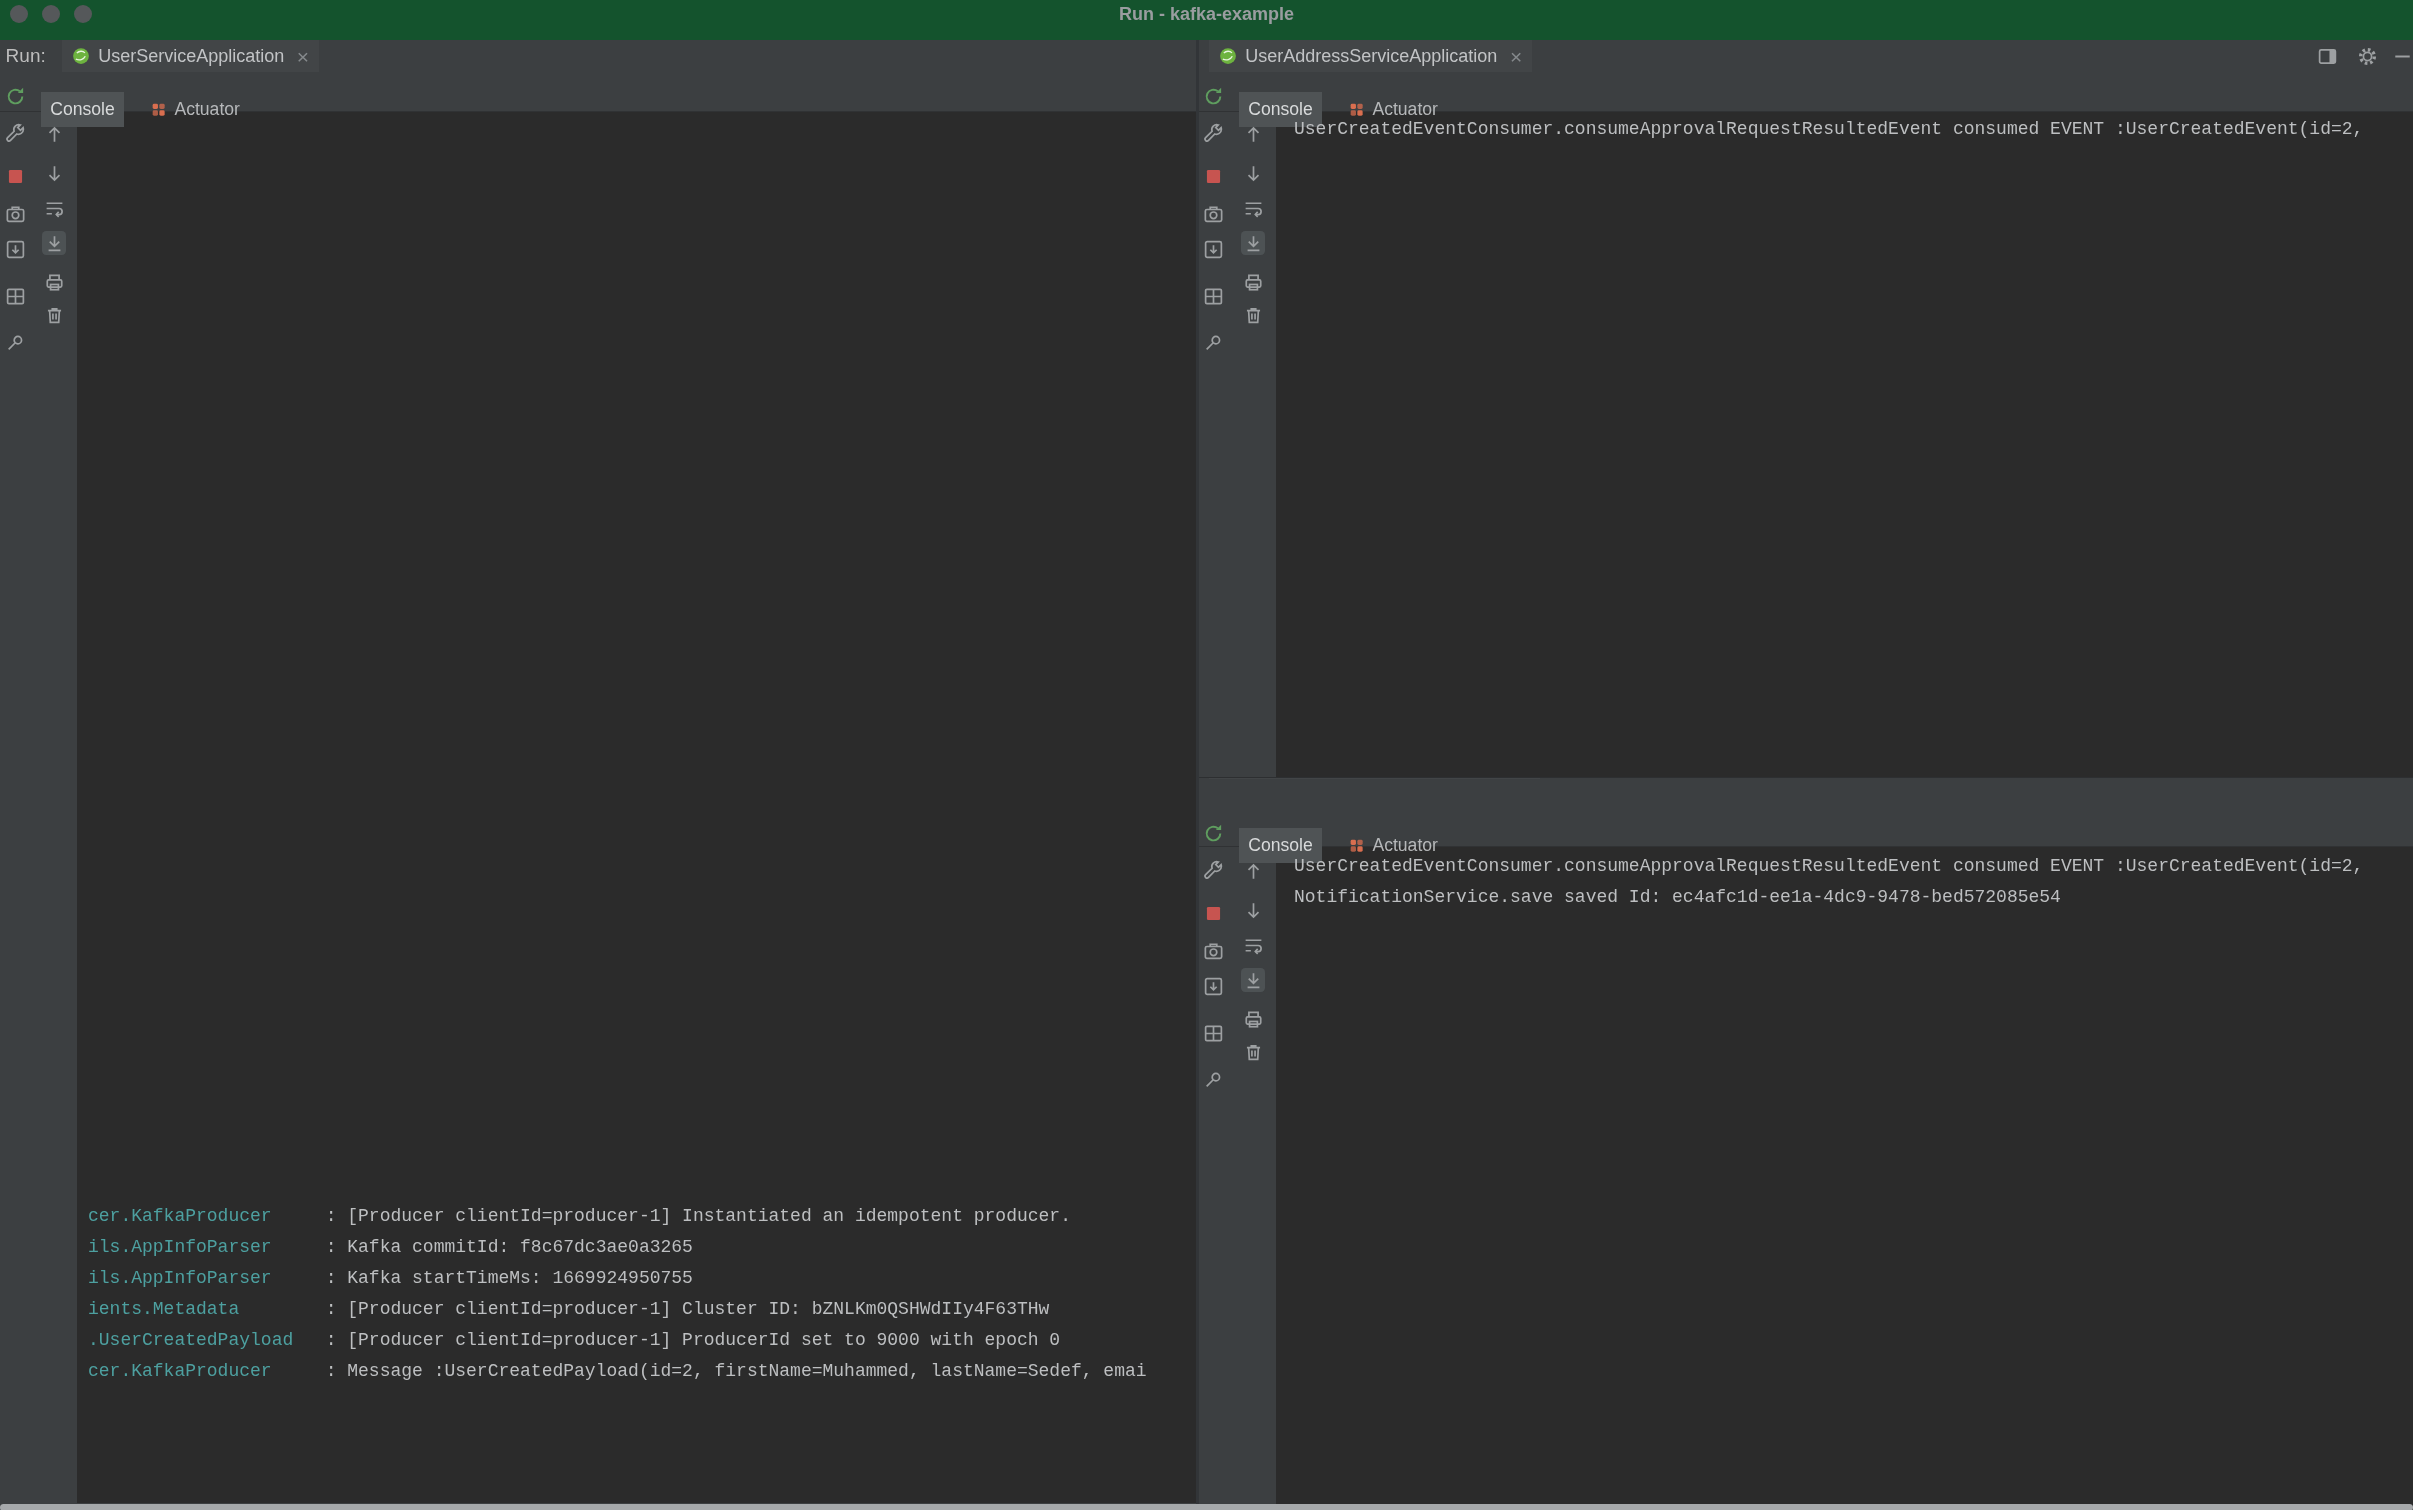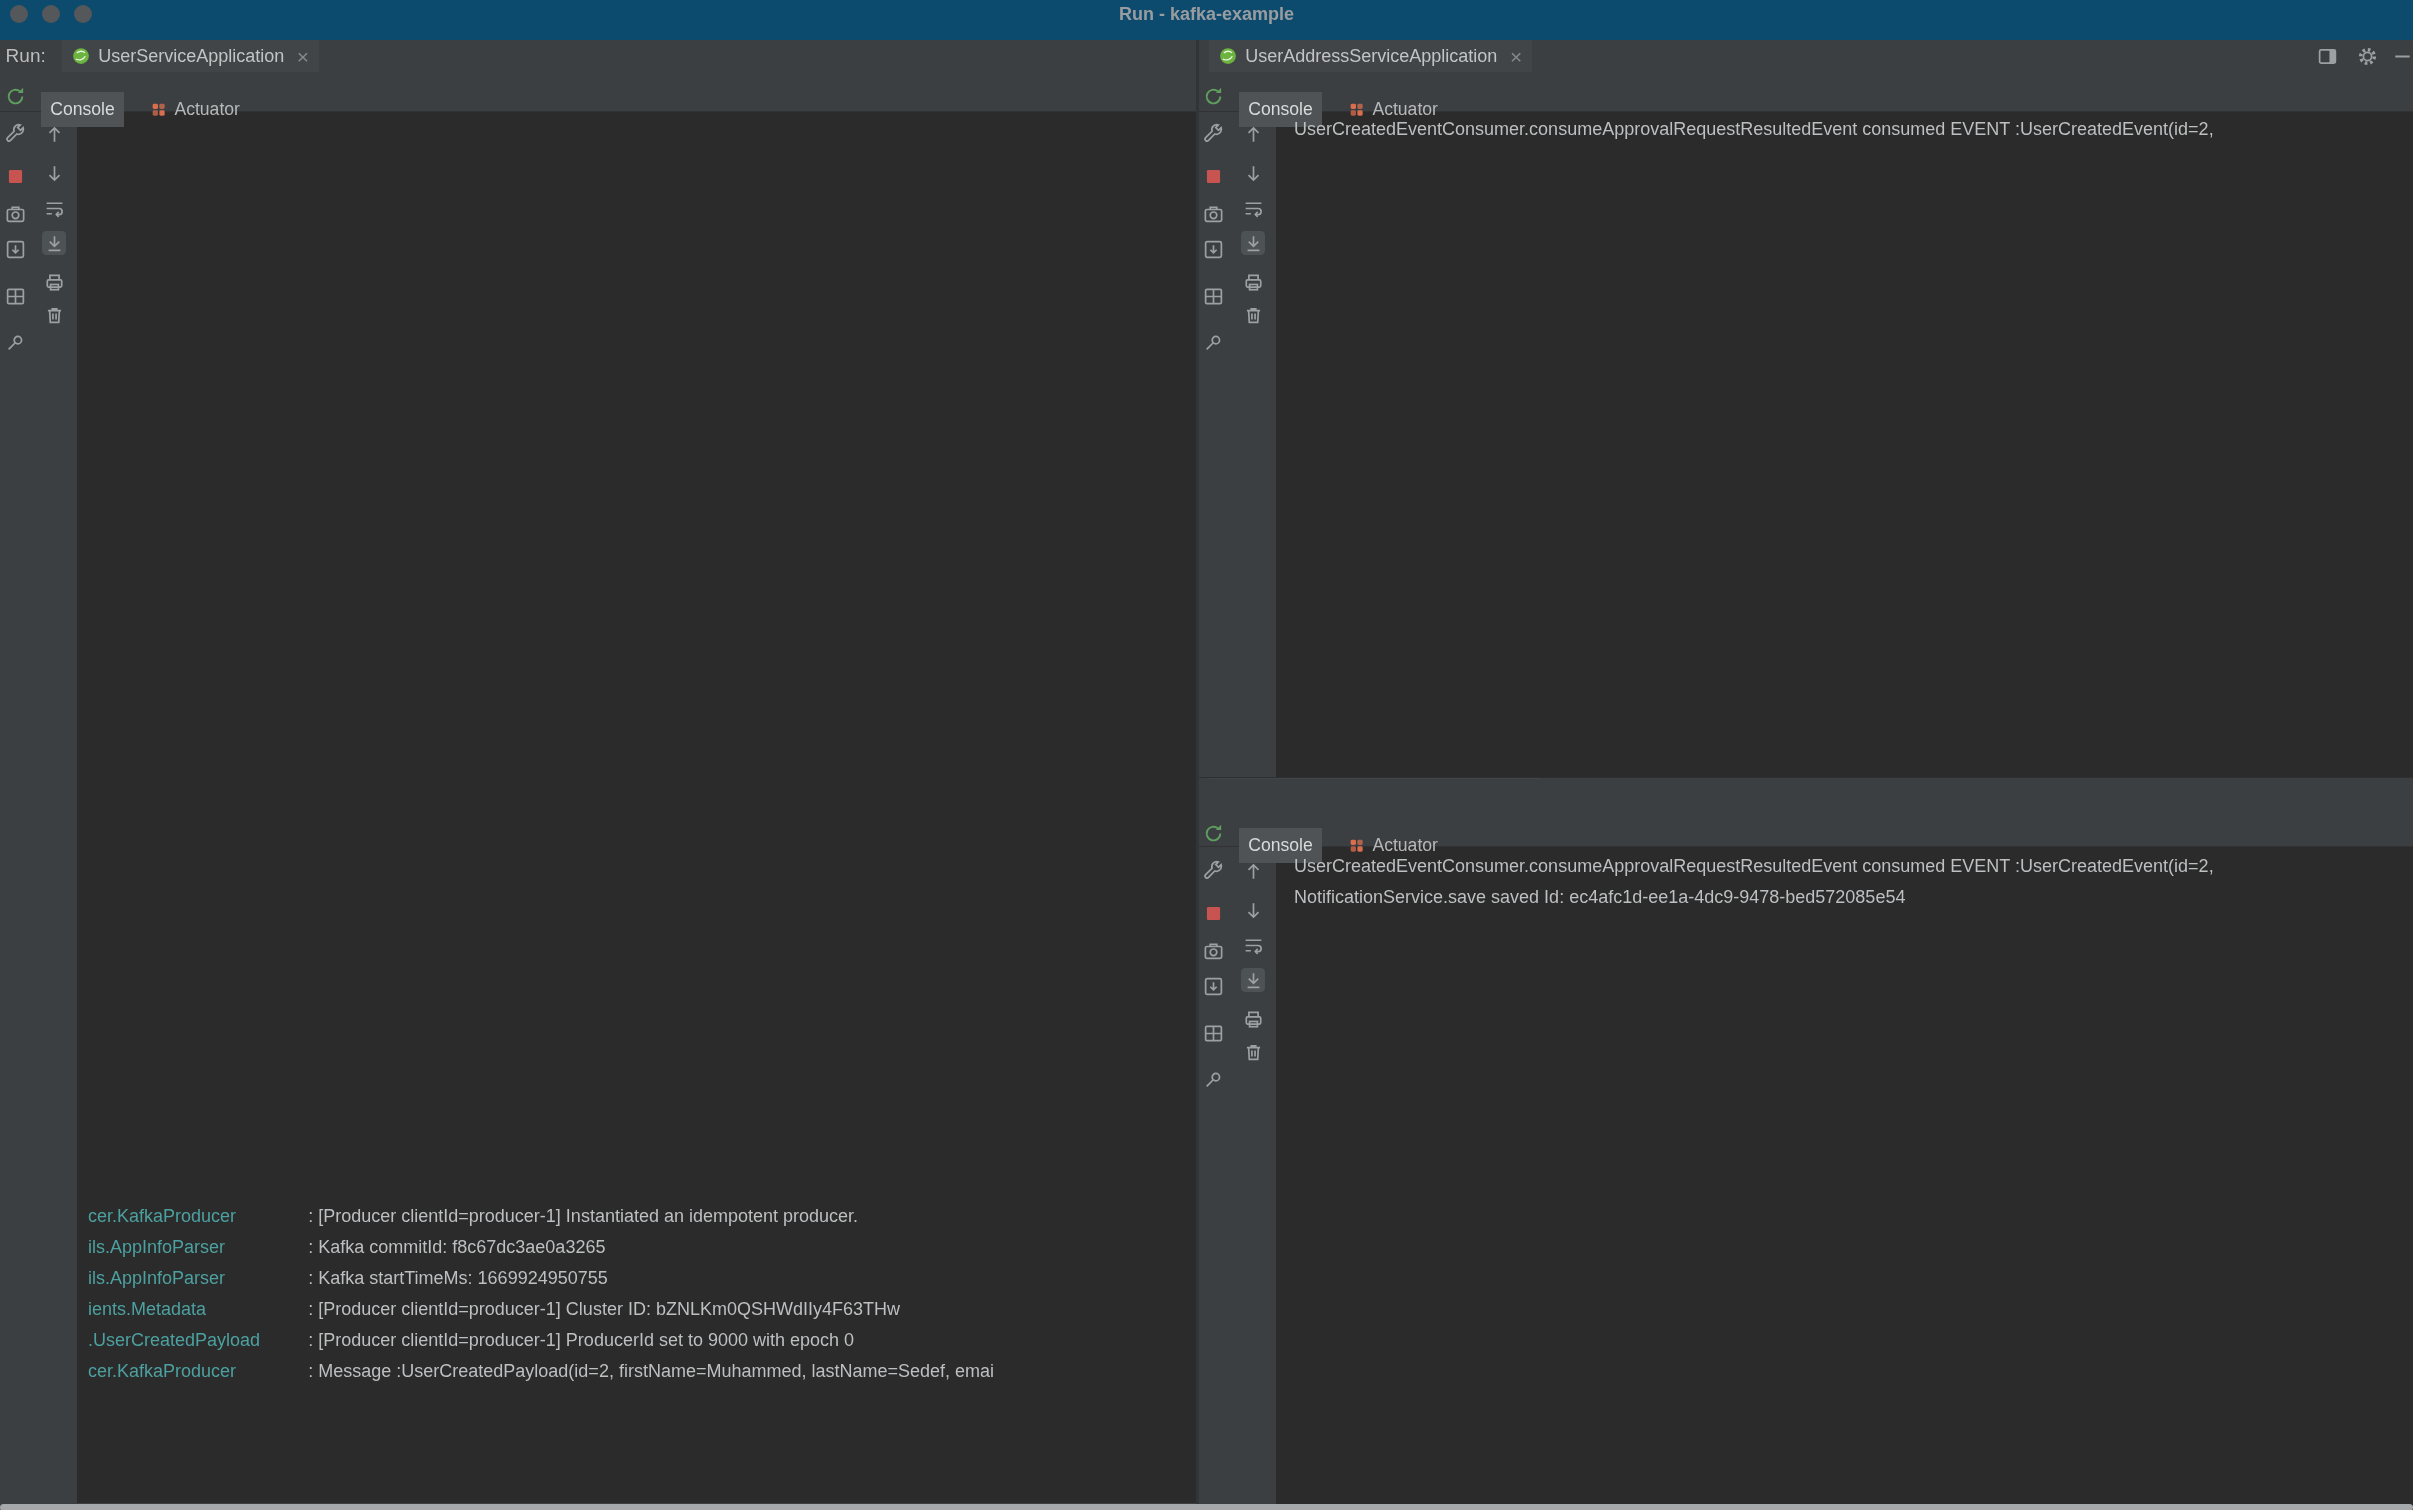--- a/index.html
+++ b/index.html
@@ -6,21 +6,21 @@
   html,body { width:2413px; height:1511px; overflow:hidden; }
   body {
     background:#3c3f41;
     font-family:"Liberation Sans", sans-serif;
     color:#bdbdbd;
     position:relative;
   }
   #app { position:absolute; inset:0; }
 
   
-  .titlebar { position:absolute; left:0; top:0; width:2413px; height:40px; background:#0c4a6e; }
+  .titlebar { position:absolute; left:0; top:0; width:2413px; height:40px; background:#14532d; }
   .traffic { position:absolute; left:9.8px; top:4.9px; display:flex; gap:14px; align-items:center; }
   .tl { width:18px; height:18px; border-radius:50%; background:#55585a; display:inline-block; }
   .win-title {
     position:absolute; left:0; right:0; top:4.2px; text-align:center;
     font-size:18px; font-weight:600; color:#9a9da0;
   }
 
   
   .runlabel { position:absolute; left:5.6px; top:40px; height:32px; line-height:32px; font-size:19px; color:#bdbdbd; }
   .run-tab {
@@ -57,21 +57,21 @@
   .hl-split{ left:1199px; top:777px; width:1214px; background:#2d2f31; }
 
   .bottom-tabbar { position:absolute; left:1199px; top:779px; width:1214px; height:32px; background:#3c3f41; }
 
   
   .console-bg { position:absolute; background:#2b2b2b; }
   .cb-left { left:77px;  top:112px;  width:1119px; height:1391px; }
   .cb-tr   { left:1276px; top:112px;  width:1137px; height:665px; }
   .cb-br   { left:1276px; top:847px; width:1137px; height:663px; }
 
-  .lines { position:absolute; font-family:Liberation Sans, sans-serif; font-size:18px; color:#bdbfc1; }
+  .lines { position:absolute; font-family:Liberation Mono, monospace; font-size:18px; color:#bdbfc1; }
   .lines-left { left:88px;  top:1170px; width:1106px; overflow:hidden; }
   .lines-tr   { left:1294px; top:114px;  width:1118px; overflow:hidden; }
   .lines-br   { left:1294px; top:851px; width:1118px; overflow:hidden; }
   .cline { height:31px; line-height:31px; white-space:pre; }
   .logger { display:inline-block; width:22ch; color:#4da0a0; }
 
   
   .tool-icon {
     position:absolute; width:24px; height:24px; display:flex; align-items:center; justify-content:center;
   }

